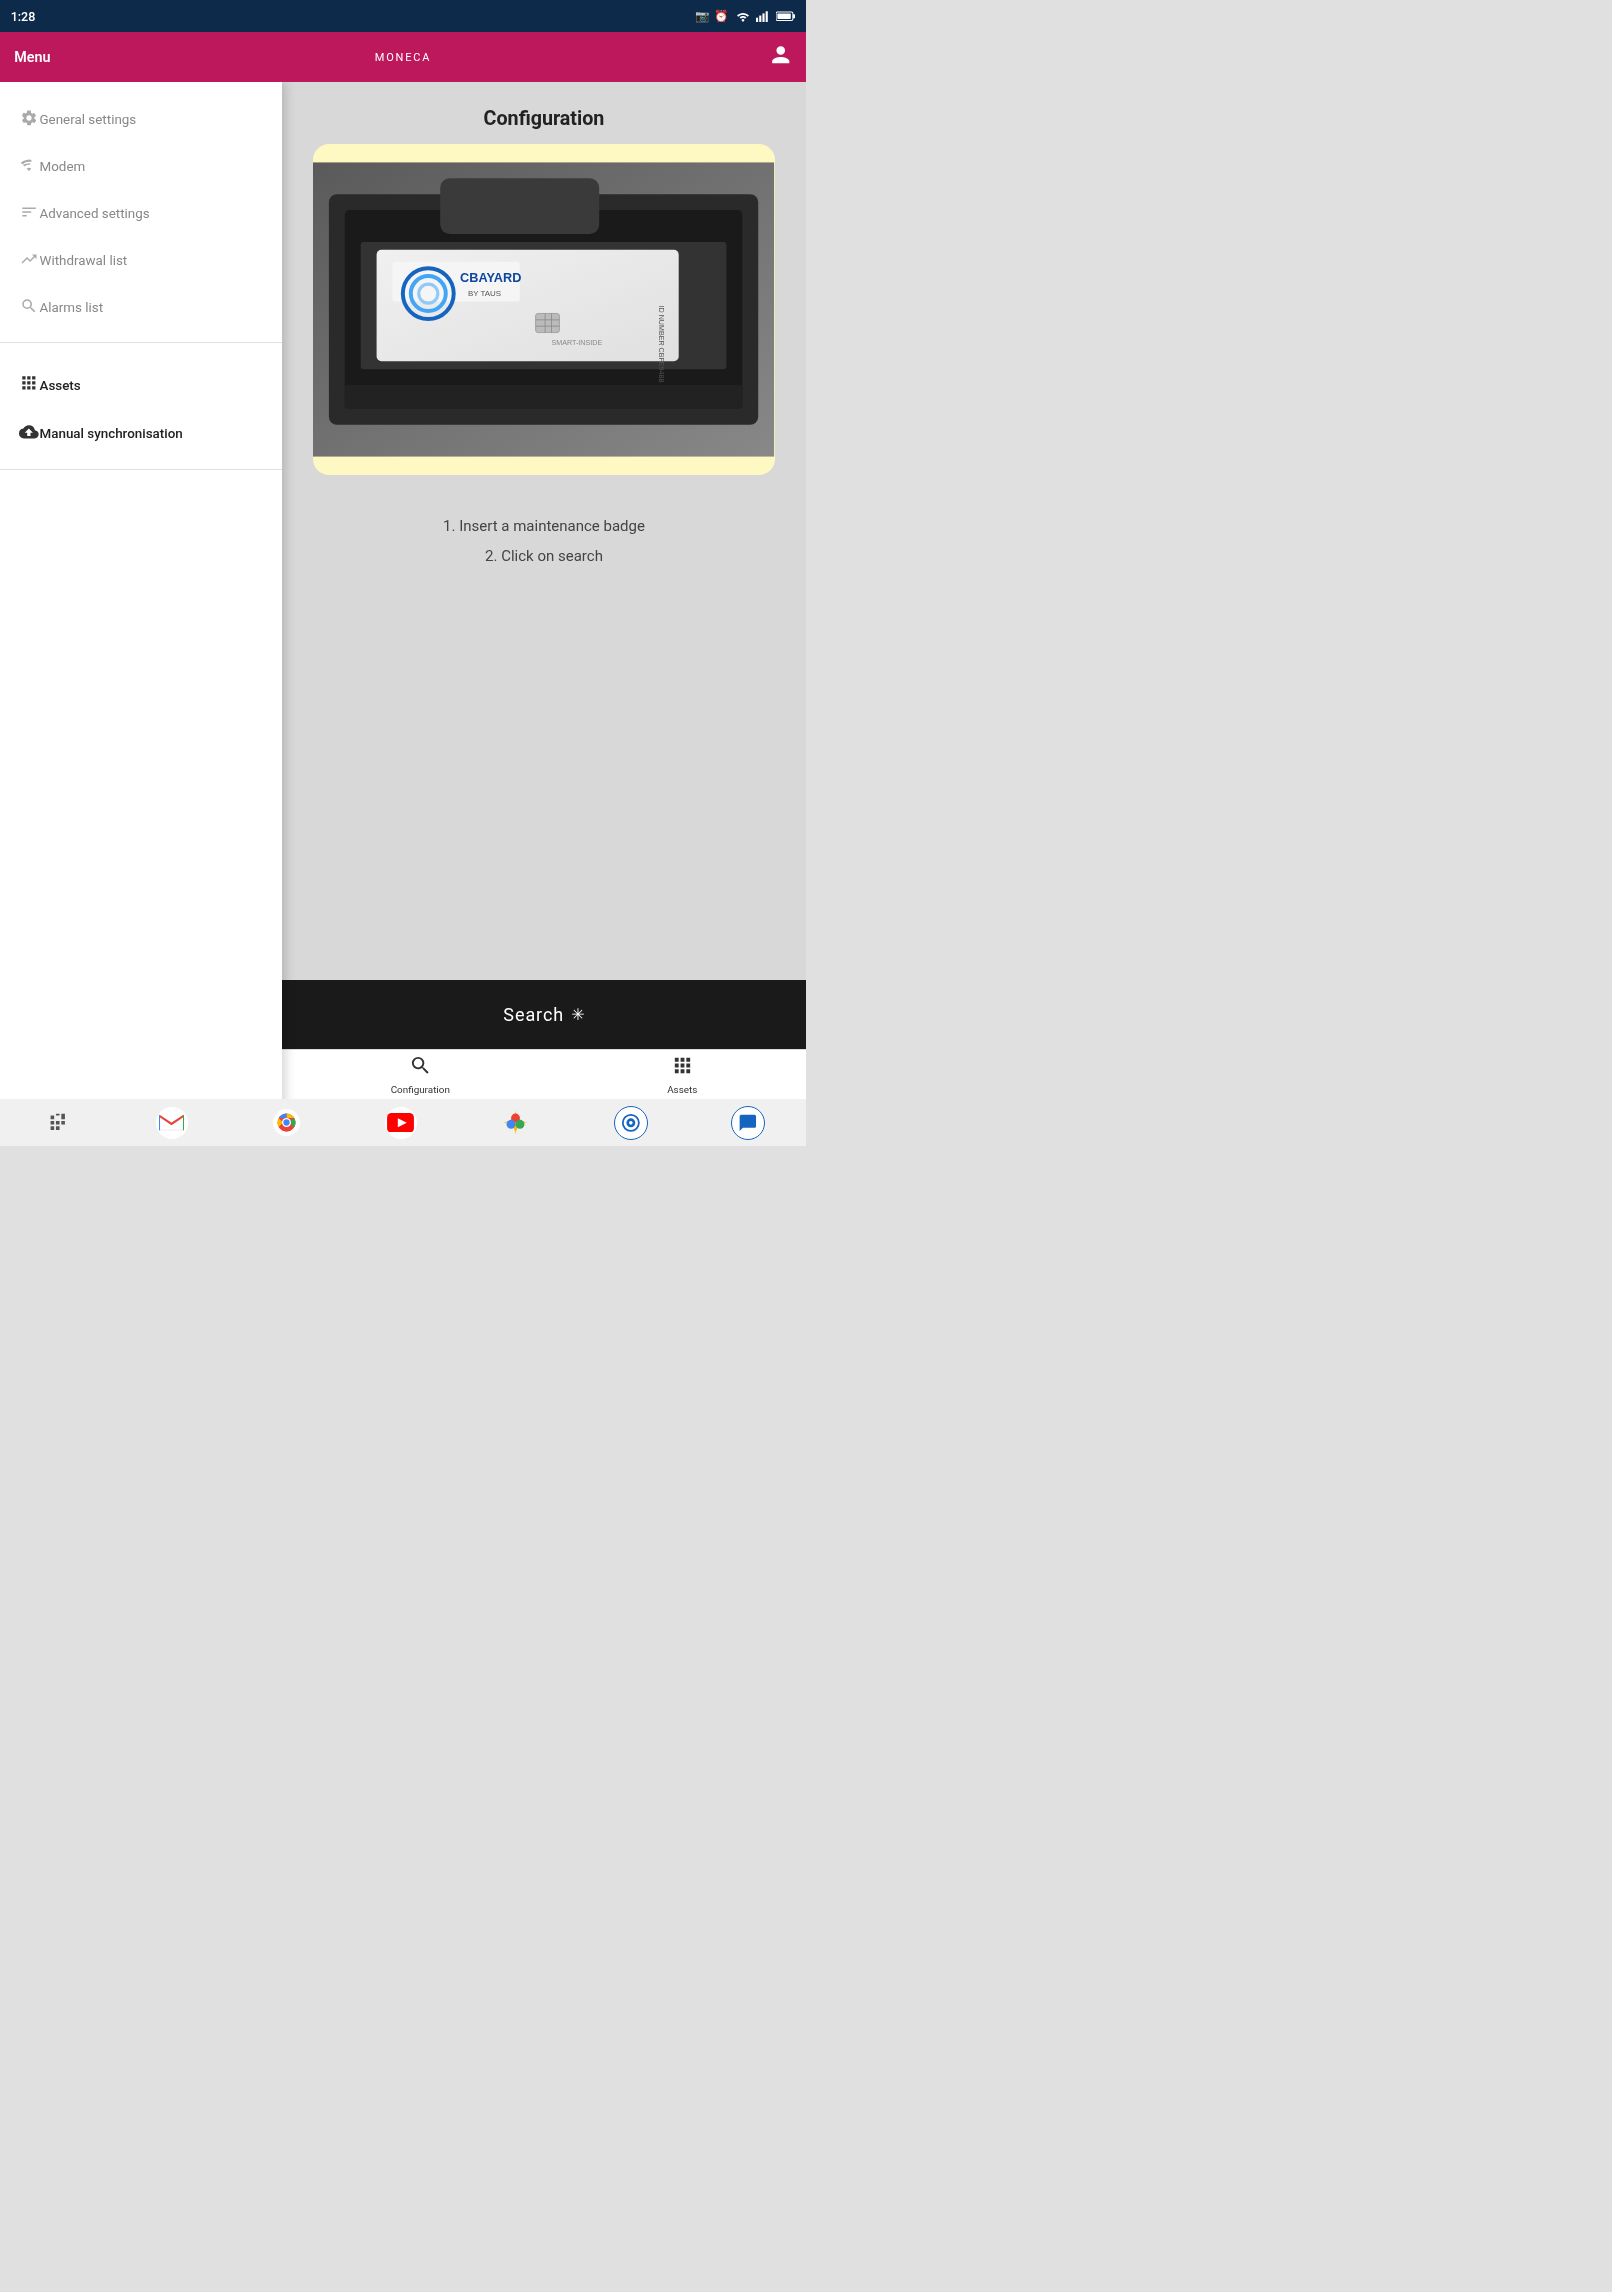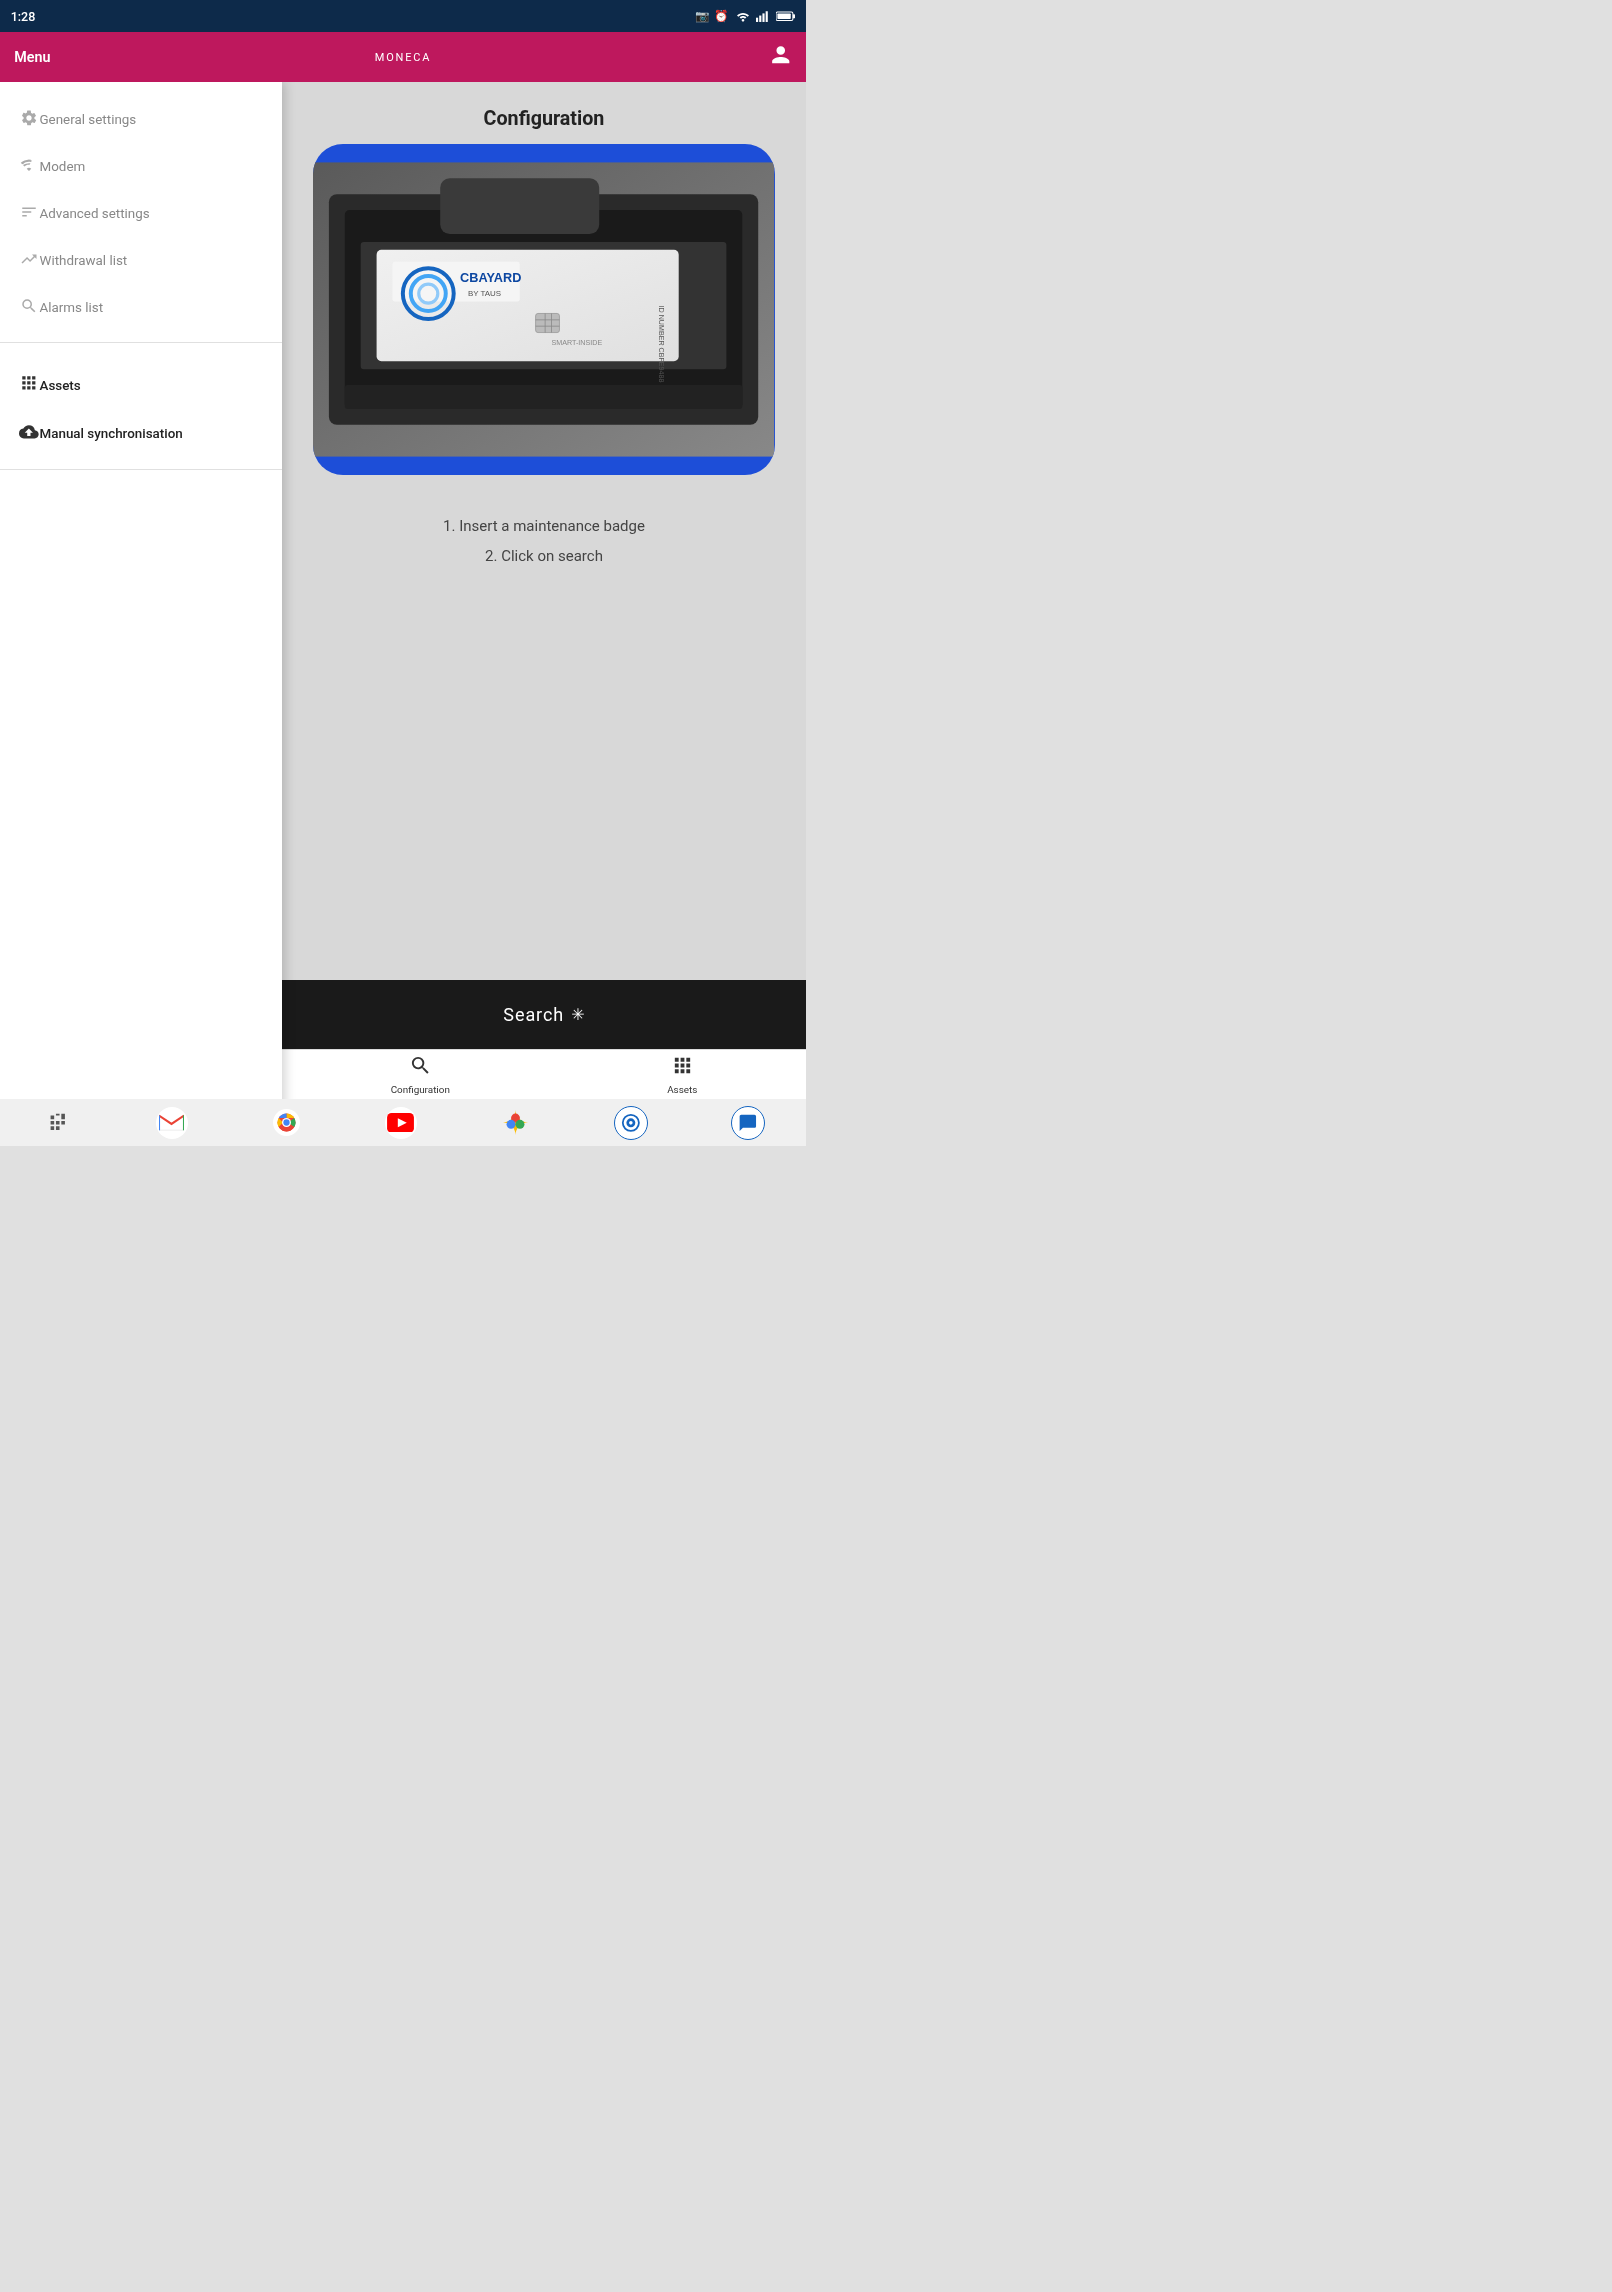--- a/index.html
+++ b/index.html
@@ -136,23 +136,23 @@
       font-size: 19.7px;
       font-weight: bold;
       color: #222;
       margin: 25px 0 14.3px 0;
       align-self: center;
     }
 
     .device-image-container {
       width: 88%;
       margin: 0 auto;
-      border-radius: 30px;
+      border-radius: 16px;
       overflow: hidden;
-      background: #1d4ed8;
+      background: #fef9c3;
       height: 331px;
       display: flex;
       align-items: center;
       justify-content: center;
       position: relative;
     }
 
     
     .device-image-svg {
       width: 100%;

